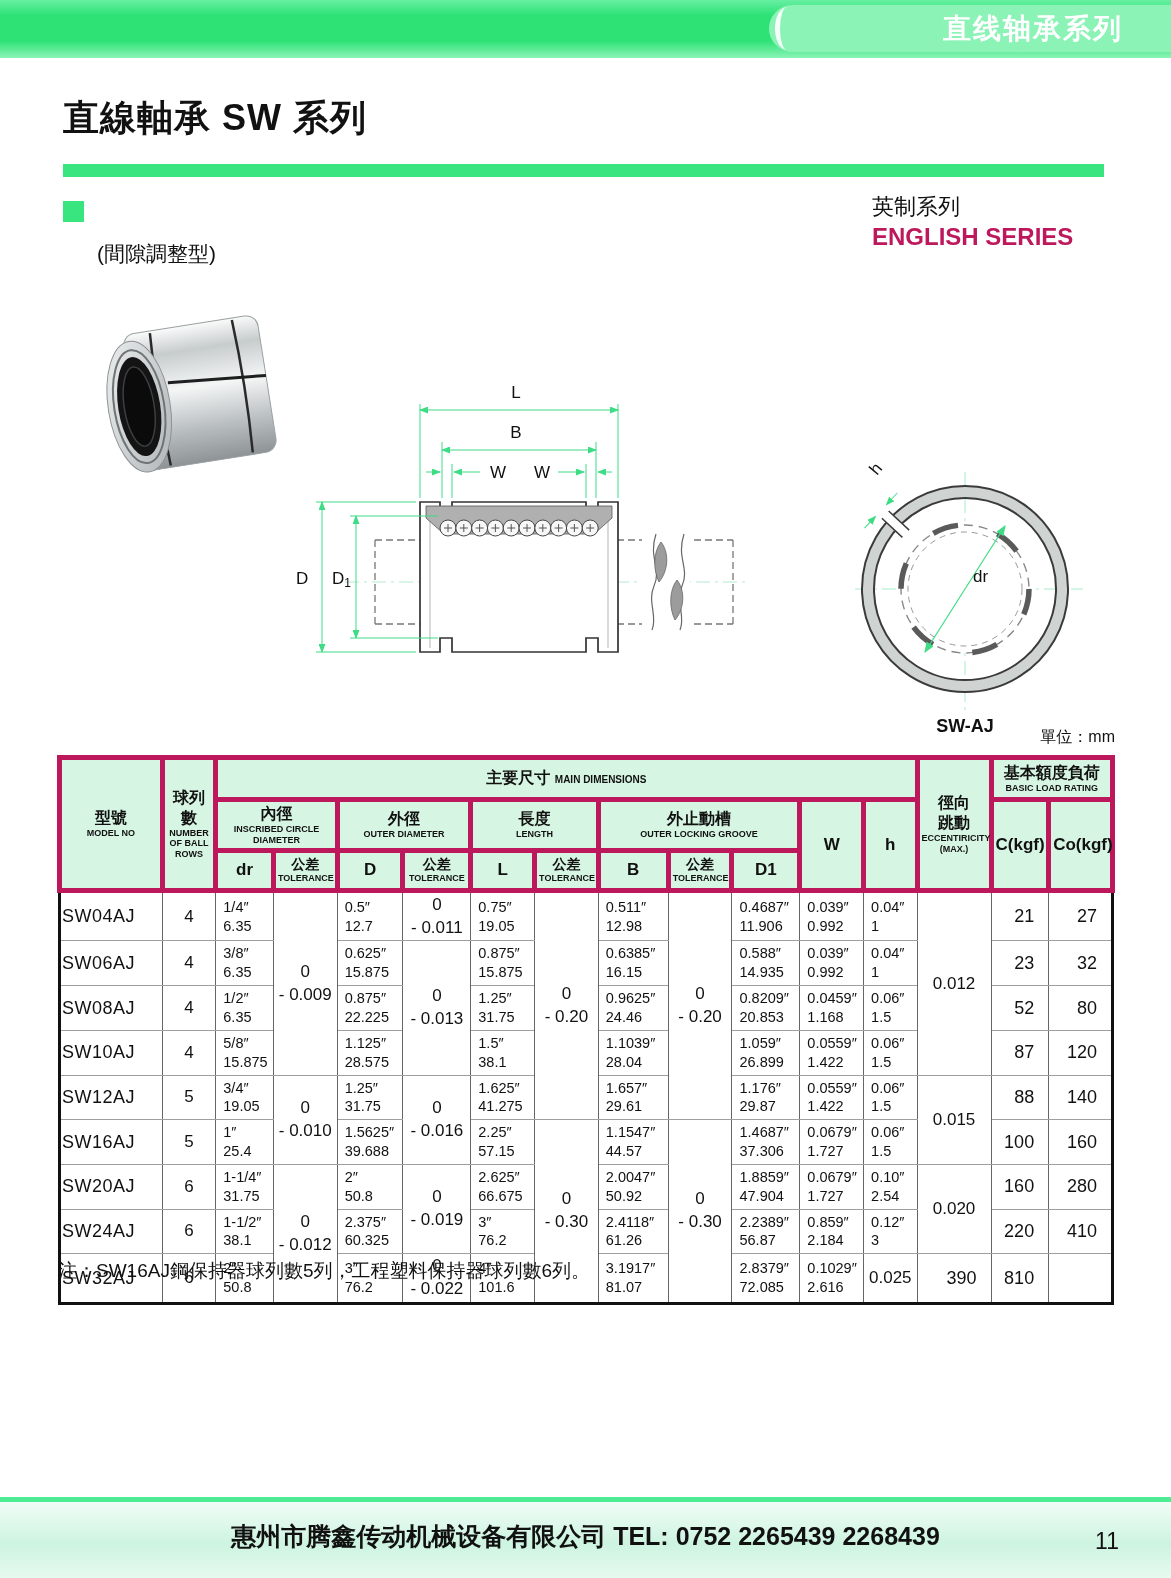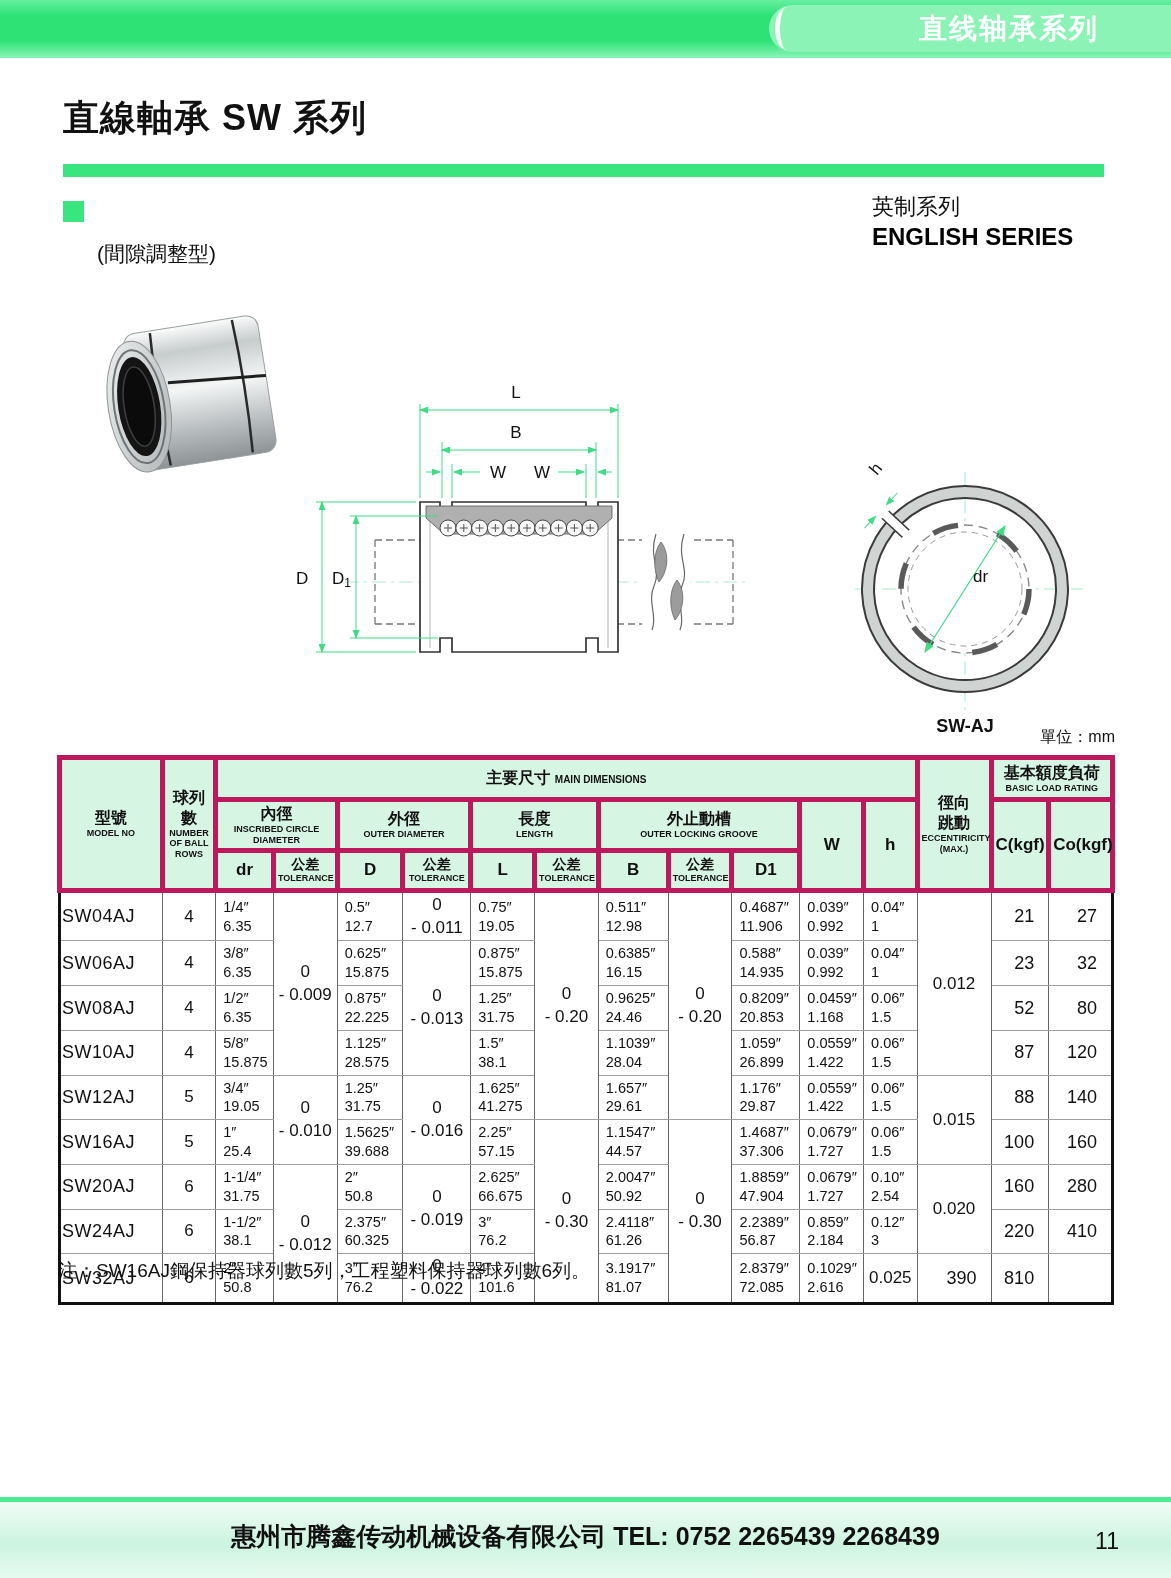--- a/index.html
+++ b/index.html
@@ -7,31 +7,31 @@
   .page{position:relative;width:1171px;height:1578px;background:#ffffff;margin:0 auto;
         font-family:"Liberation Sans","DejaVu Sans",sans-serif;color:#111;overflow:hidden;}
 
   
   .banner{position:absolute;top:0;left:0;right:0;height:58px;
           background:linear-gradient(180deg,#67efa2 0%,#2ee276 26%,#2ee276 70%,#8af4b6 100%);}
   .banner-tab{position:absolute;top:5px;right:0;height:47px;width:402px;background:#8cf3b7;
               border-radius:26px 0 0 26px;}
   .banner-curve{position:absolute;left:6px;top:2px;width:24px;height:43px;
                 border-left:5px solid rgba(255,255,255,.92);border-radius:50%;}
-  .banner-title{position:absolute;right:72px;top:0;height:47px;line-height:47px;
+  .banner-title{position:absolute;right:48px;top:0;height:47px;line-height:47px;
                 color:#ffffff;font-size:28px;font-weight:bold;letter-spacing:2px;}
 
   
   .page-title{position:absolute;left:63px;top:94px;font-size:36px;font-weight:bold;letter-spacing:1px;}
   .green-bar{position:absolute;left:63px;top:164px;width:1041px;height:13px;background:#38e57e;}
   .bullet{position:absolute;left:63px;top:201px;width:21px;height:21px;background:#38e57e;}
   .product-name{position:absolute;left:97px;top:184px;font-size:38px;font-weight:bold;letter-spacing:1px;}
   .product-sub{position:absolute;left:97px;top:240px;font-size:21px;}
   .series-zh{position:absolute;left:872px;top:192px;font-size:22px;}
-  .series-en{position:absolute;left:872px;top:223px;font-size:24px;font-weight:bold;color:#000000;}
+  .series-en{position:absolute;left:872px;top:223px;font-size:24px;font-weight:bold;color:#be185d;}
 
   
   .photo-svg{position:absolute;left:80px;top:296px;}
   .main-drawing-svg{position:absolute;left:290px;top:372px;}
   .ring-svg{position:absolute;left:853px;top:452px;}
   .dim-text{font-size:17px;fill:#111;font-family:"Liberation Sans",sans-serif;}
   .cap-text{font-size:18px;font-weight:bold;fill:#111;font-family:"Liberation Sans",sans-serif;}
 
   
   .unit-label{position:absolute;top:727px;right:56px;font-size:16px;}

